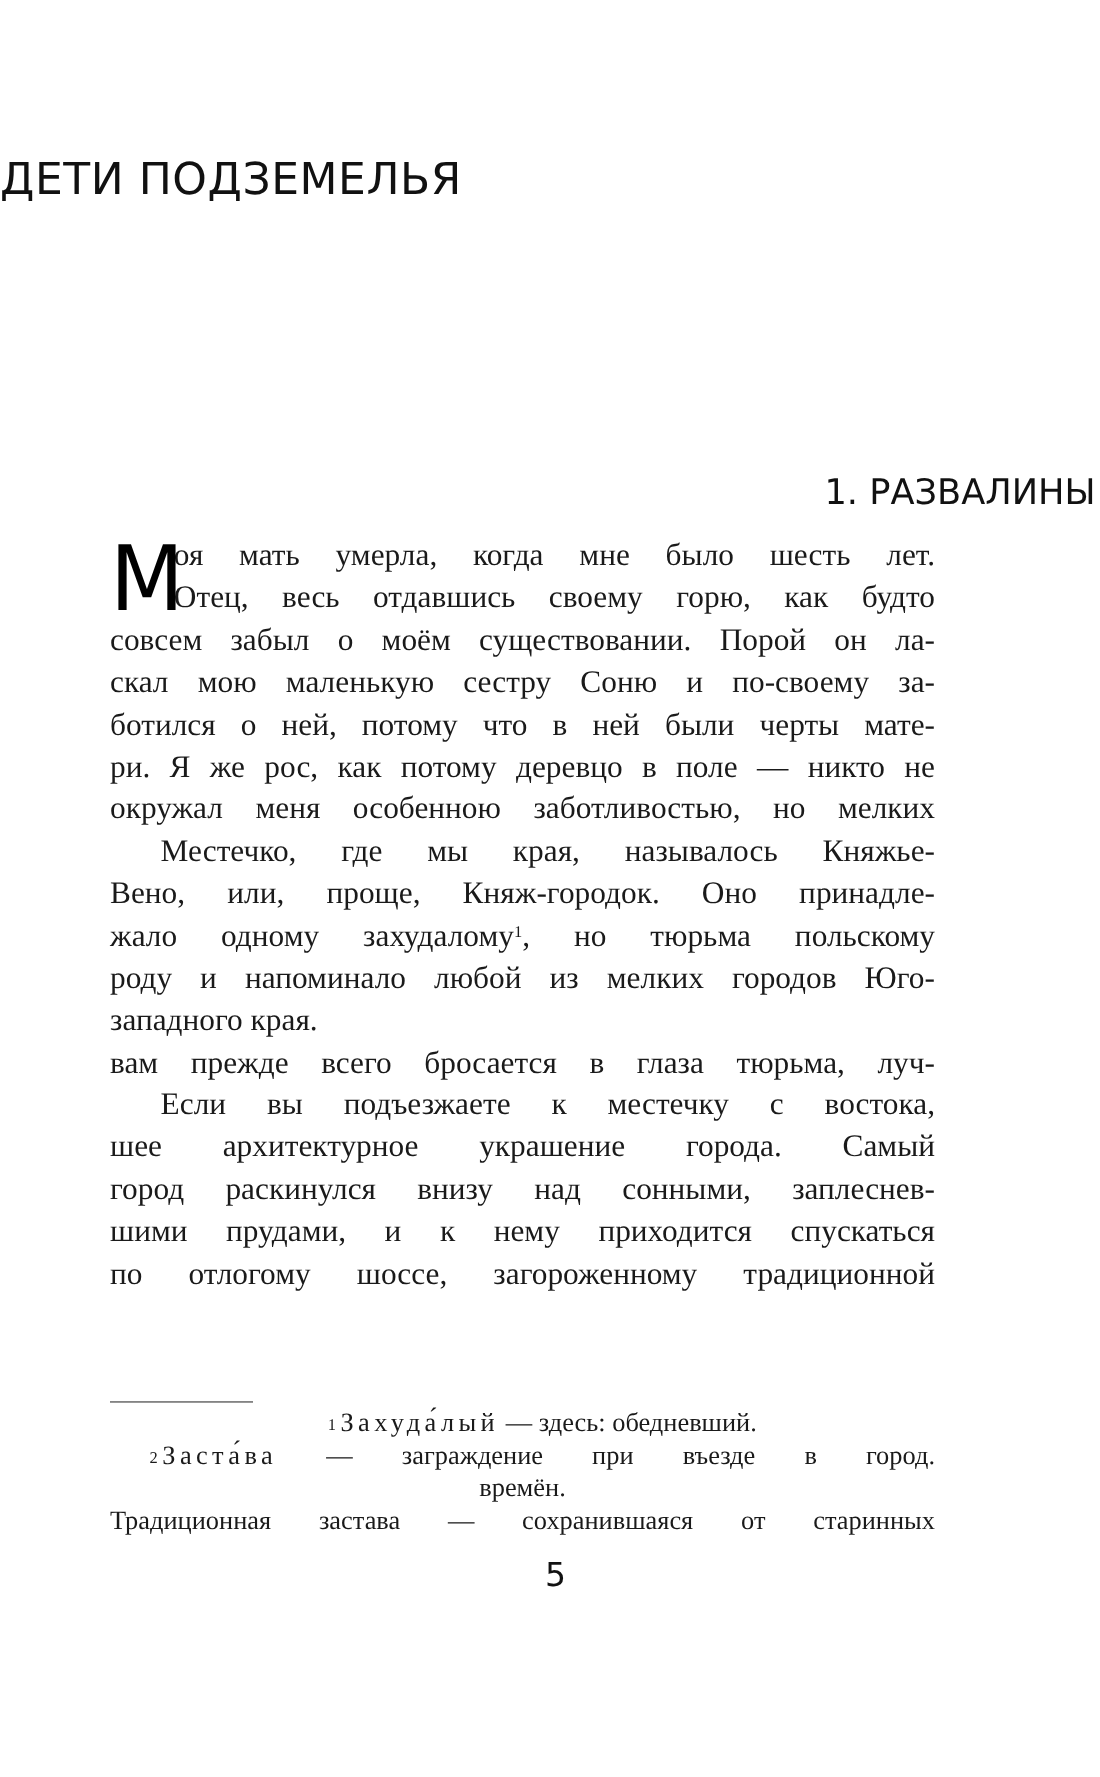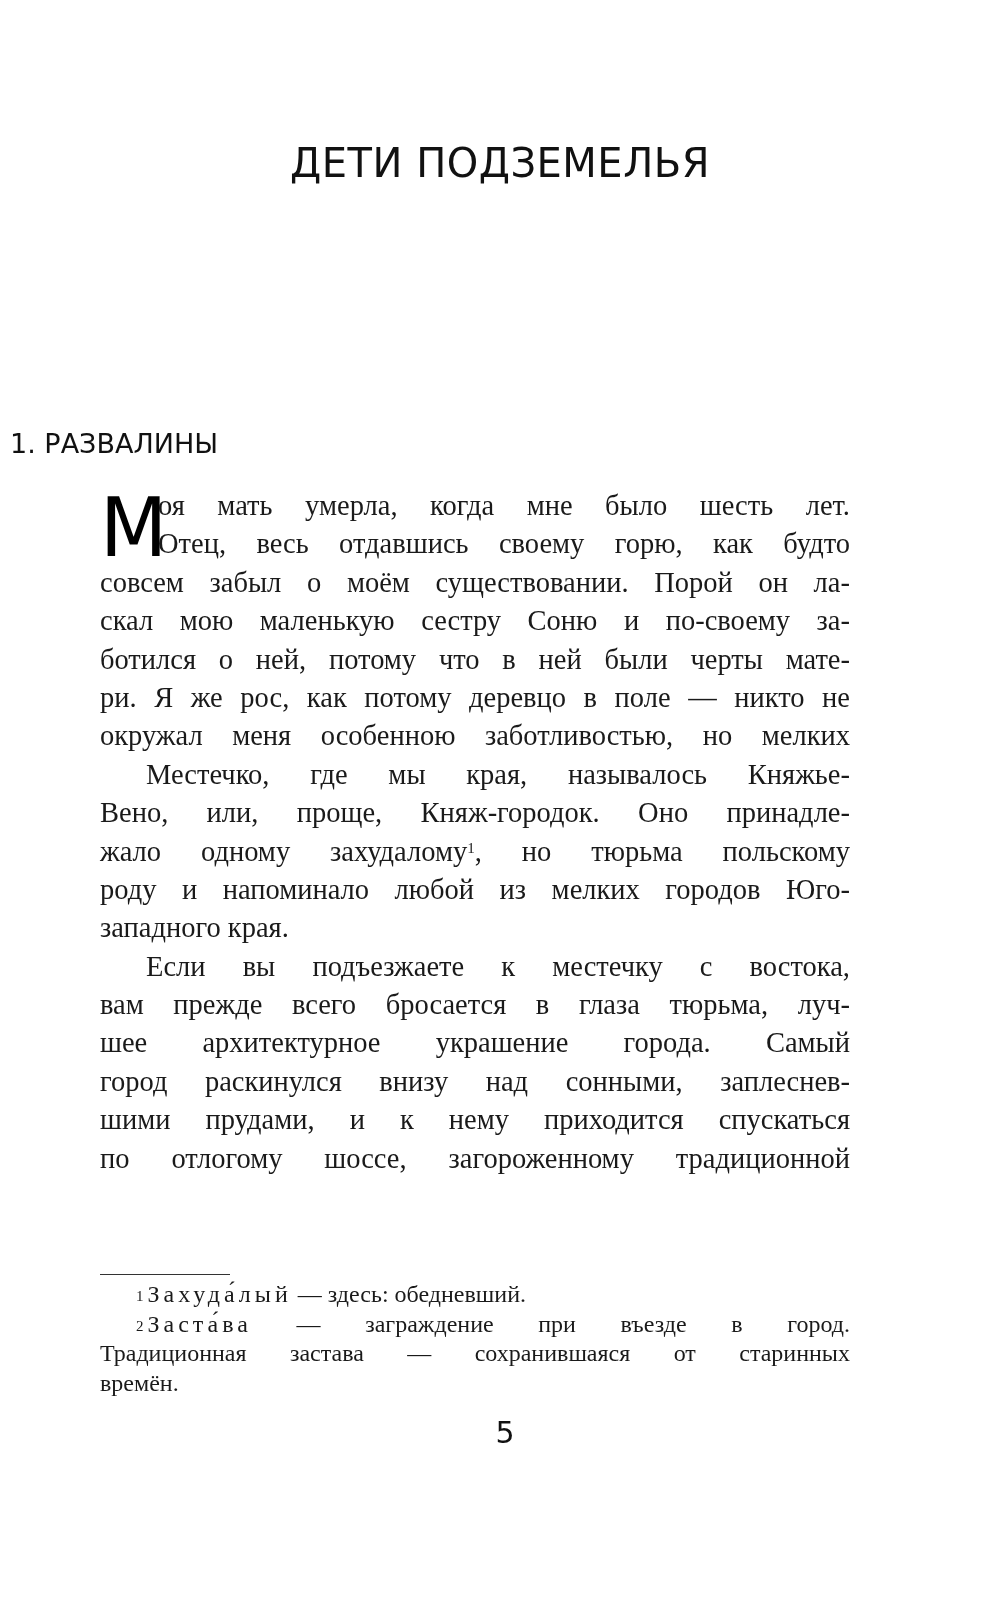--- a/index.html
+++ b/index.html
@@ -16,34 +16,34 @@
     }
     .page {
       position: absolute;
       left: 0; top: 0;
       width: 1000px; height: 1615px;
     }
     .book-title {
       position: absolute;
       top: 140px;
       left: 0; right: 0;
-      text-align: center;
+      text-align: left;
       font-family: "DejaVu Sans", sans-serif;
       font-size: 40px;
       letter-spacing: 0.5px;
       font-weight: normal;
       color: #111;
     }
     .chapter-title {
       position: absolute;
       top: 428px;
       left: 0; right: 4px;
-      text-align: left;
+      text-align: right;
       font-family: "DejaVu Sans", sans-serif;
-      font-size: 27px;
+      font-size: 32px;
       color: #111;
       padding-left: 10px;
     }
     .body-text {
       position: absolute;
       top: 487px;
       left: 100px;
       width: 750px;
       font-family: "Liberation Serif", serif;
       font-size: 28.5px;
@@ -98,20 +98,21 @@
       width: 750px;
       font-family: "Liberation Serif", serif;
       font-size: 24px;
       line-height: 29.5px;
       color: #1a1a1a;
     }
     .fn-line {
       display: block;
       white-space: nowrap;
       height: 29.5px;
+      text-align: center;
     }
     .fn-line.justify {
       text-align: justify;
       text-align-last: justify;
     }
     .fn-indent { padding-left: 36px; }
     .fn-num {
       font-size: 15px;
       vertical-align: top;
       position: relative;
@@ -151,32 +152,32 @@
     <span class="line">ботился о ней, потому что в ней были черты мате-</span>
     <span class="line">ри. Я же рос, как потому деревцо в поле — никто не</span>
     <span class="line">окружал меня особенною заботливостью, но мелких</span>
 
     <span class="line indent">Местечко, где мы края, называлось Княжье-</span>
     <span class="line">Вено, или, проще, Княж-городок. Оно принадле-</span>
     <span class="line"><span>жало одному захудалому</span><sup>1</sup><span>, но тюрьма польскому</span></span>
     <span class="line">роду и напоминало любой из мелких городов Юго-</span>
     <span class="line last">западного края.</span>
 
+    <span class="line">вам прежде всего бросается в глаза тюрьма, луч-</span>
     <span class="line indent">Если вы подъезжаете к местечку с востока,</span>
-    <span class="line">вам прежде всего бросается в глаза тюрьма, луч-</span>
     <span class="line">шее архитектурное украшение города. Самый</span>
     <span class="line">город раскинулся внизу над сонными, заплеснев-</span>
     <span class="line">шими прудами, и к нему приходится спускаться</span>
     <span class="line">по отлогому шоссе, загороженному традиционной</span>
   </div>
 
   <div class="rule"></div>
 
   <div class="footnotes">
     <span class="fn-line fn-indent"><span class="fn-num">1</span><span class="spaced">Захуда́лый</span><span> — здесь: обедневший.</span></span>
     <span class="fn-line fn-indent justify"><span class="fn-num">2</span><span class="spaced">Заста́ва</span><span> — заграждение при въезде в город.</span></span>
+    <span class="fn-line">времён.</span>
     <span class="fn-line justify">Традиционная застава — сохранившаяся от старинных</span>
-    <span class="fn-line">времён.</span>
   </div>
 
   <div class="page-number">5</div>
 
 </div>
 
 </body></html>

